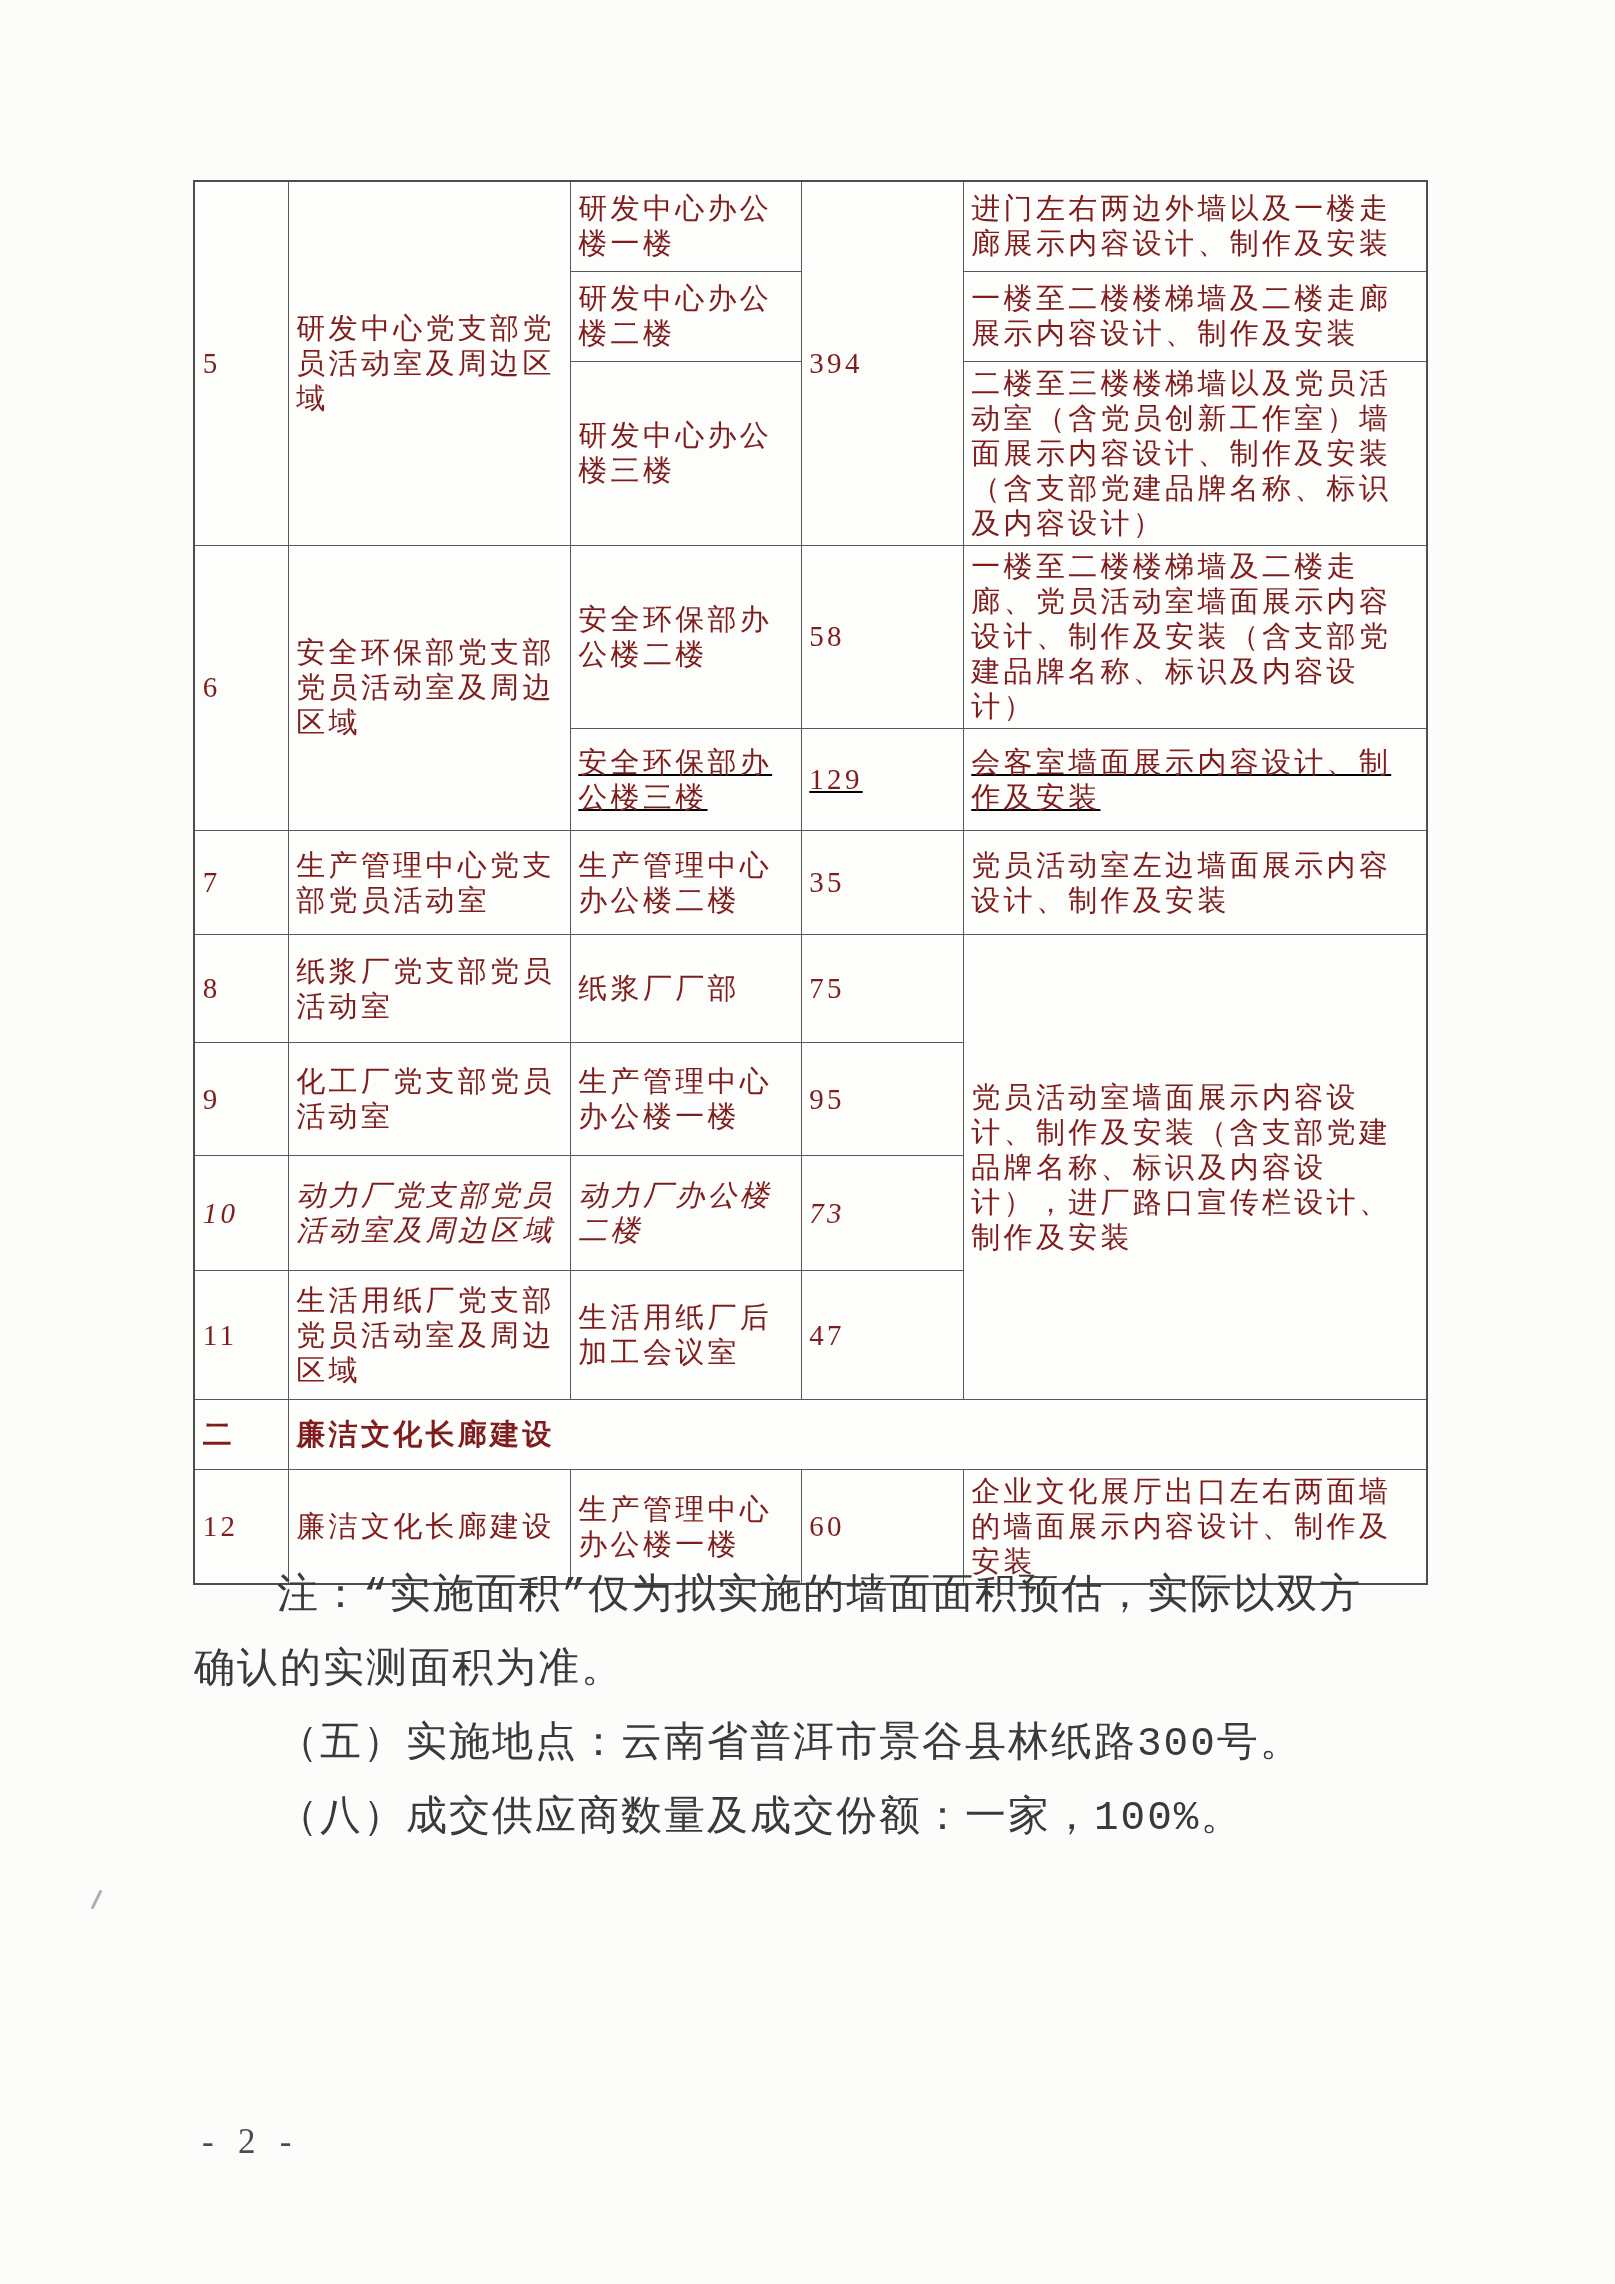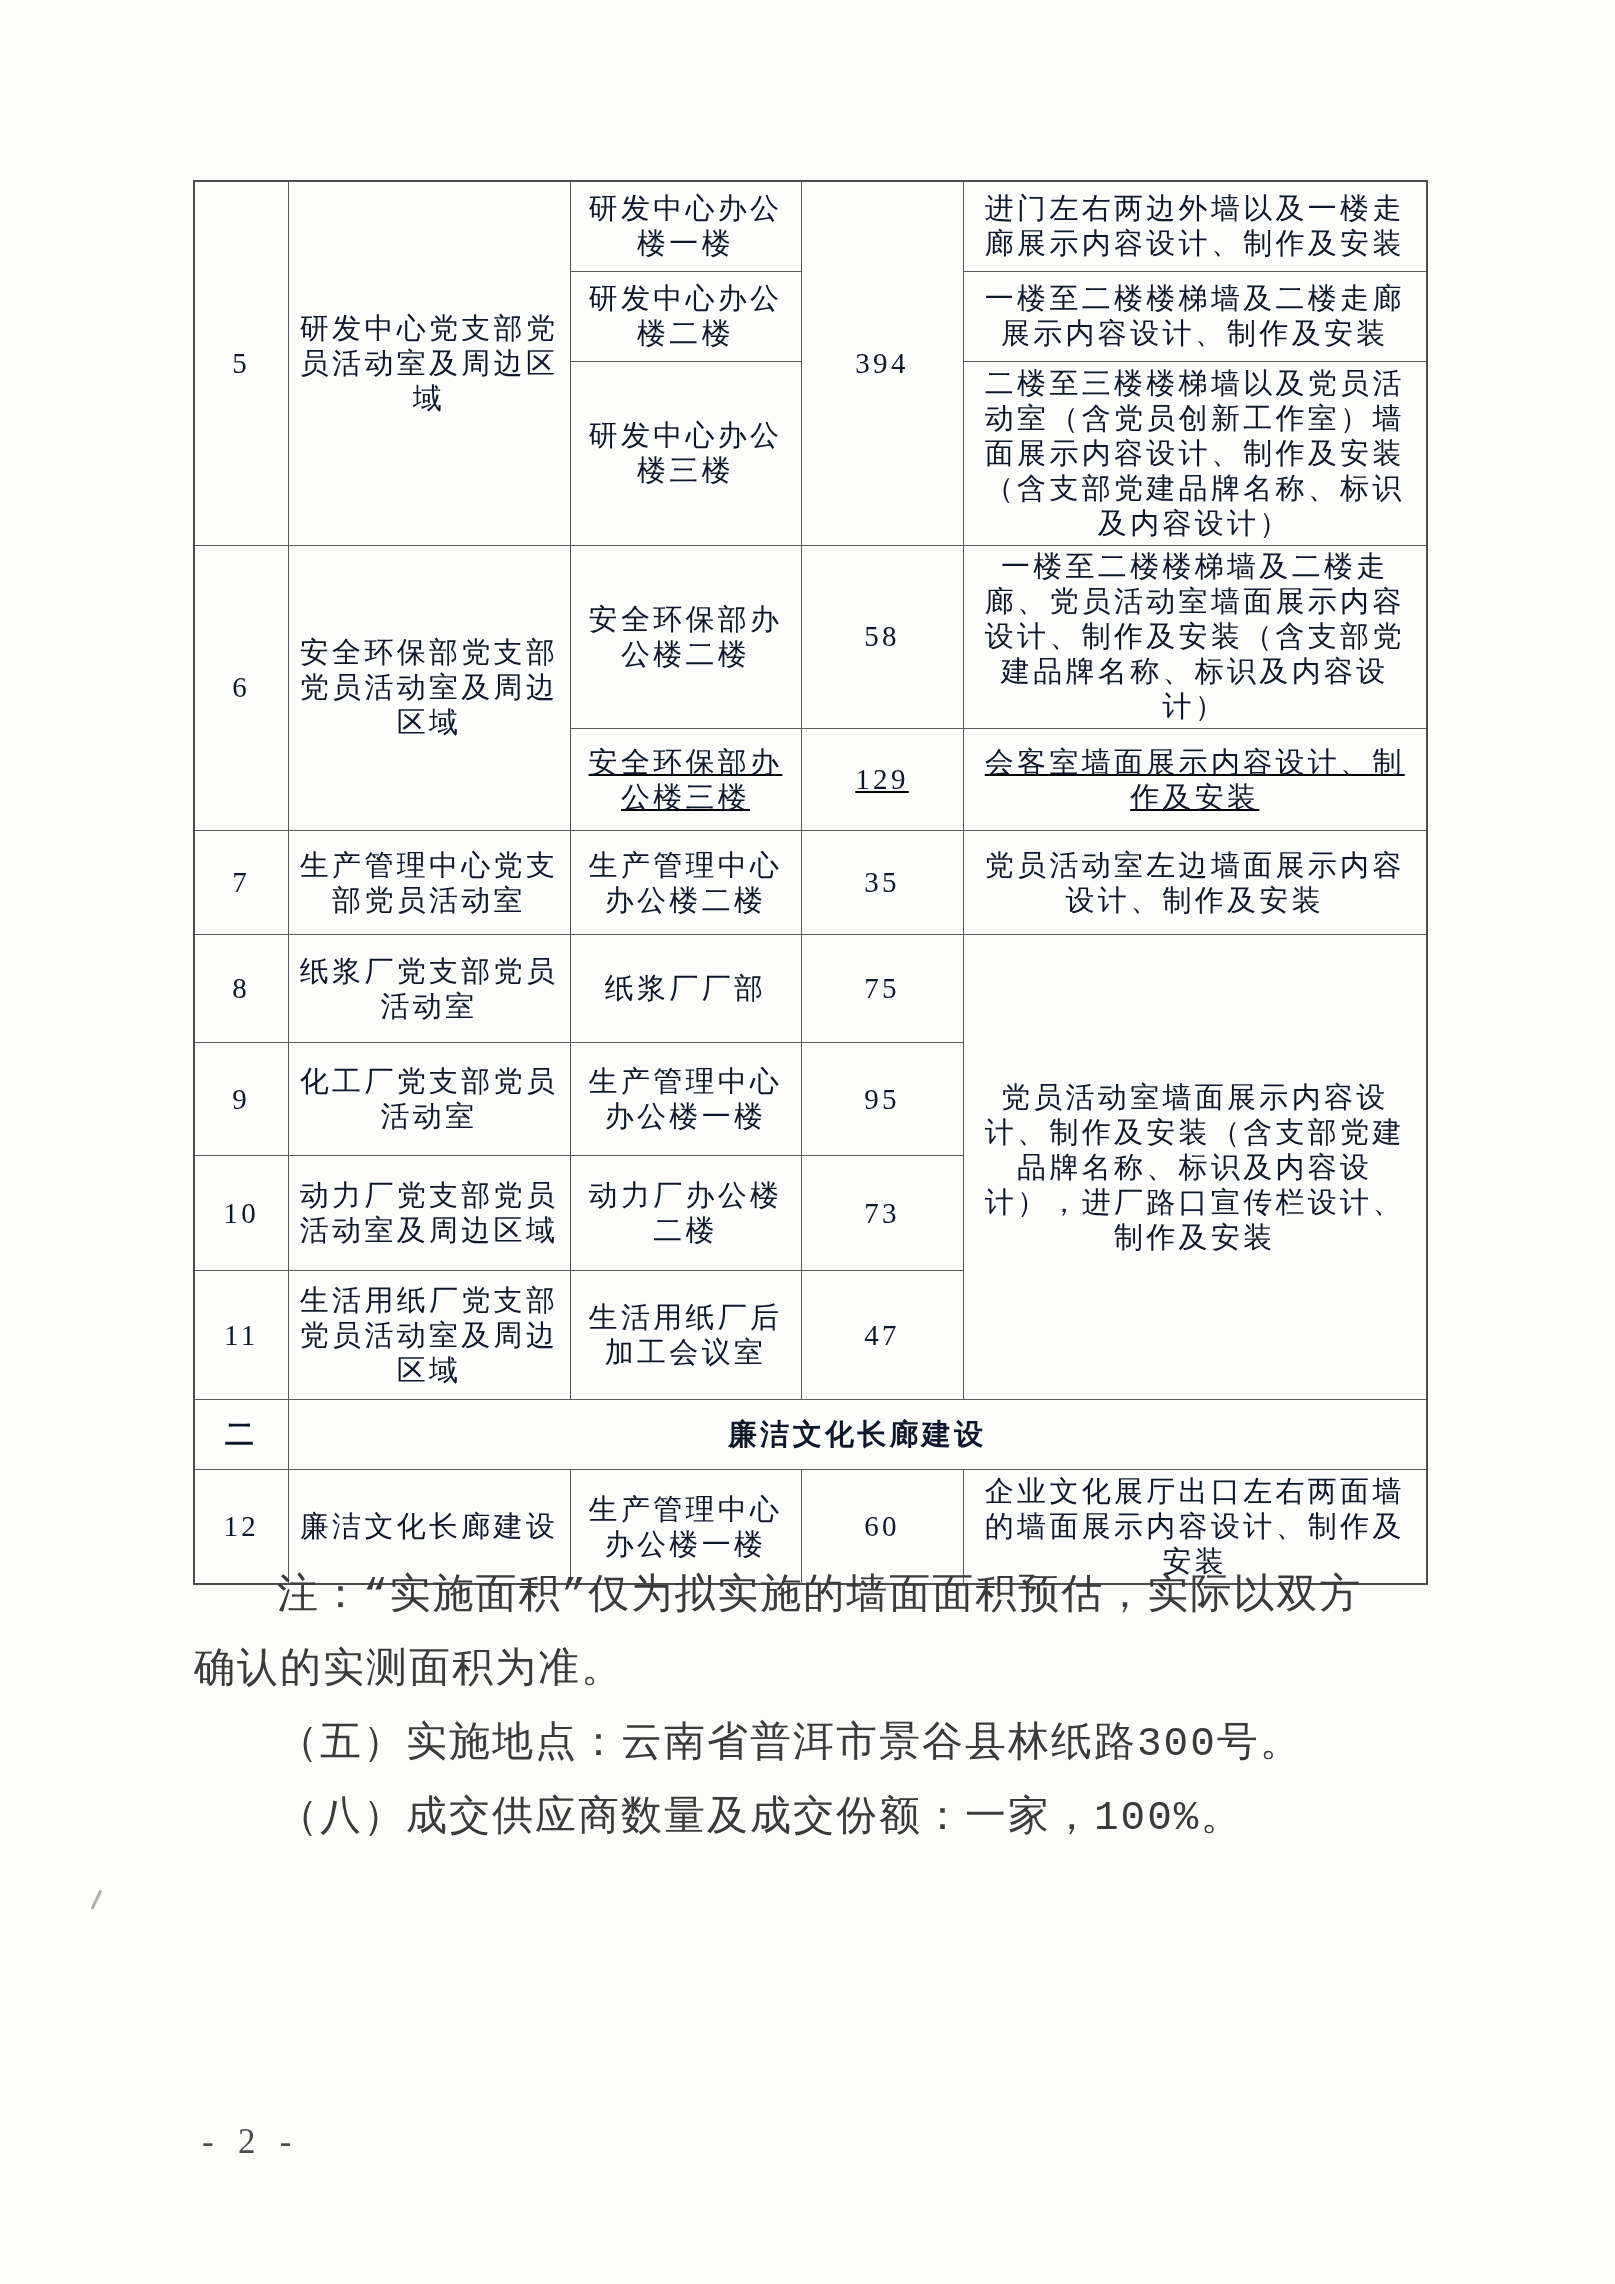--- a/index.html
+++ b/index.html
@@ -13,34 +13,34 @@
     background:#fcfcfb;
   }
   
   table.items{
     position:absolute;left:193px;top:180px;width:1233px;
     border-collapse:collapse;table-layout:fixed;
     background:#fdfdfc;
   }
   table.items td{
     border:1.3px solid #585858;
-    vertical-align:middle;text-align:center;
-    font-size:29px;line-height:35px;color:#0f172a;
+    vertical-align:middle;text-align:left;
+    font-size:29px;line-height:35px;color:#7f1d1d;
     letter-spacing:3.3px;padding:3.9px 7.8px;
     word-break:break-all;
   }
   table.items{border:2px solid #4d4d4d;}
   td.l{text-align:left;letter-spacing:1.3px;padding:5.2px 15.6px;}
   td.num{letter-spacing:1.3px;}
   td.b{font-weight:bold;color:#262626;font-size:31px;letter-spacing:2.6px;}
   td.sec-title{text-align:left;padding-left:22px;}
   tr.h138{height:90px;}  tr.h282{height:184px;}
   tr.h252{height:164px;}  tr.h156{height:102px;text-decoration:underline;}
   tr.h160{height:104px;}  tr.h166{height:108px;}
-  tr.h173{height:113px;}  tr.h176{height:115px;}
+  tr.h173{height:113px;}  tr.h176{height:115px;font-style:italic;}
   tr.h198{height:129px;}  tr.h108{height:70px;}
   
   .body-text{
     position:absolute;left:194px;top:1559px;width:1238px;
     font-size:41px;line-height:74px;color:#3a3a3a;letter-spacing:2px;font-family:Liberation Mono, monospace;
   }
   .line{white-space:nowrap;}
   .indent{text-indent:83px;}
   
   .pagenum{

